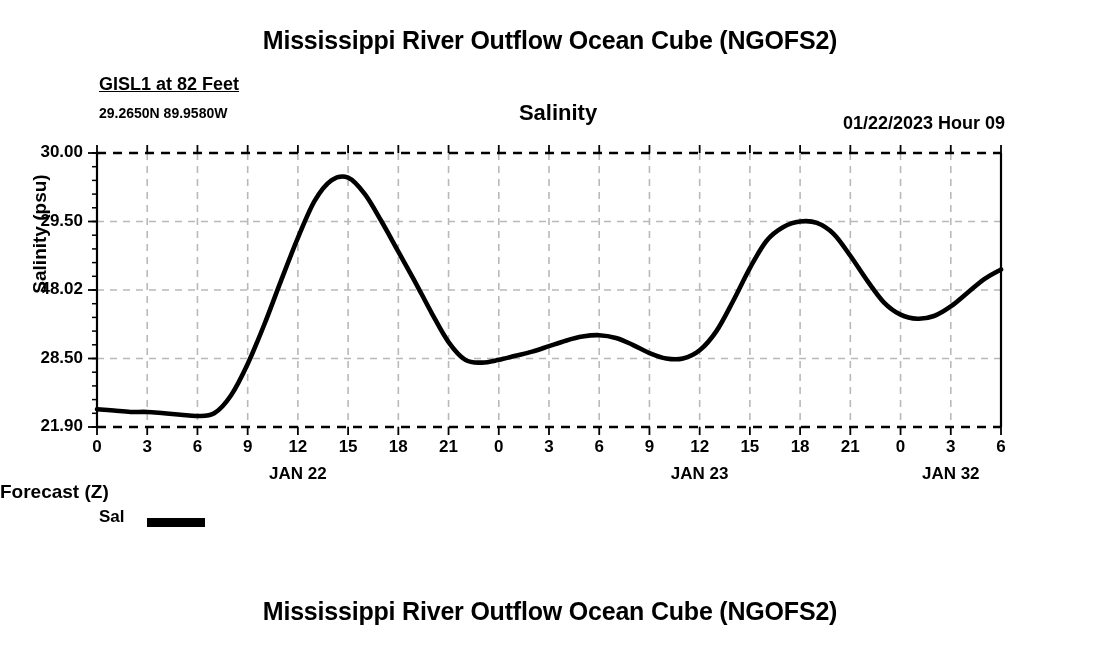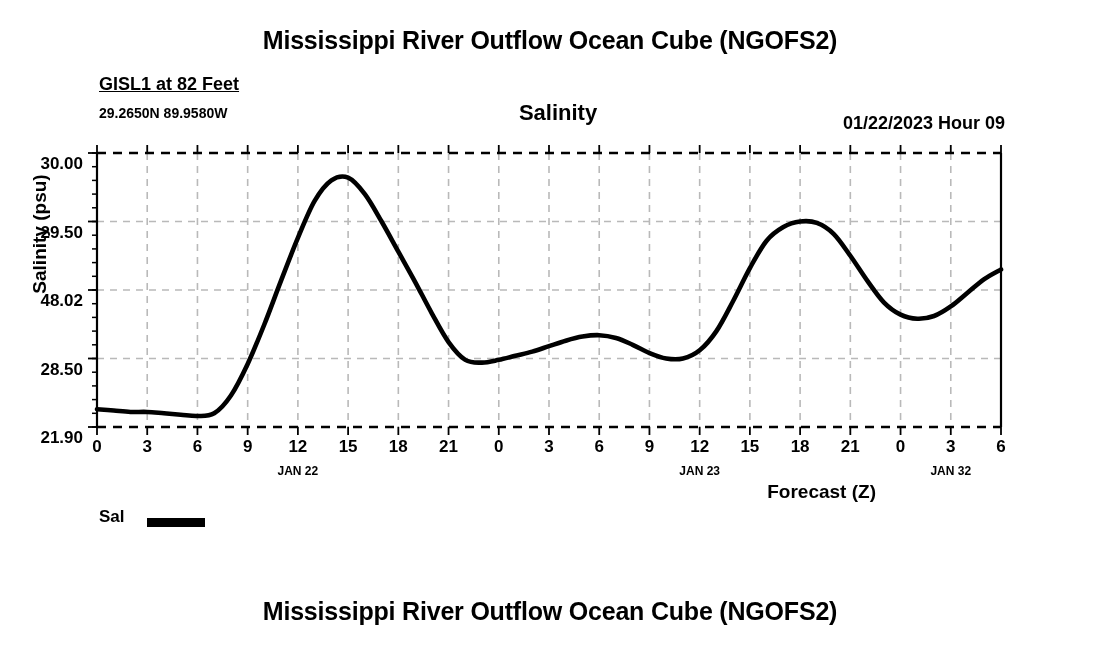--- a/index.html
+++ b/index.html
@@ -79,38 +79,37 @@
     font-size: 19px;
     font-weight: bold;
     transform: rotate(-90deg);
     transform-origin: 50% 50%;
   }
   .ytick-label {
     font-size: 17px;
     font-weight: bold;
     text-align: right;
     width: 76px;
-    margin-top: 12px;
   }
   .xtick-label {
     font-size: 17px;
     font-weight: bold;
     text-align: center;
     width: 40px;
   }
   .day-label {
-    font-size: 12px;
+    font-size: 17px;
     font-weight: bold;
     text-align: center;
     width: 120px;
   }
   #x-axis-title {
     left: 0; top: 481px;
     width: 876px;
-    text-align: right;
+    text-align: left;
     font-size: 19px;
     font-weight: bold;
   }
   #legend {
     left: 99px; top: 507px;
     display: flex;
     align-items: flex-end;
     gap: 22px;
   }
   #legend-label {

